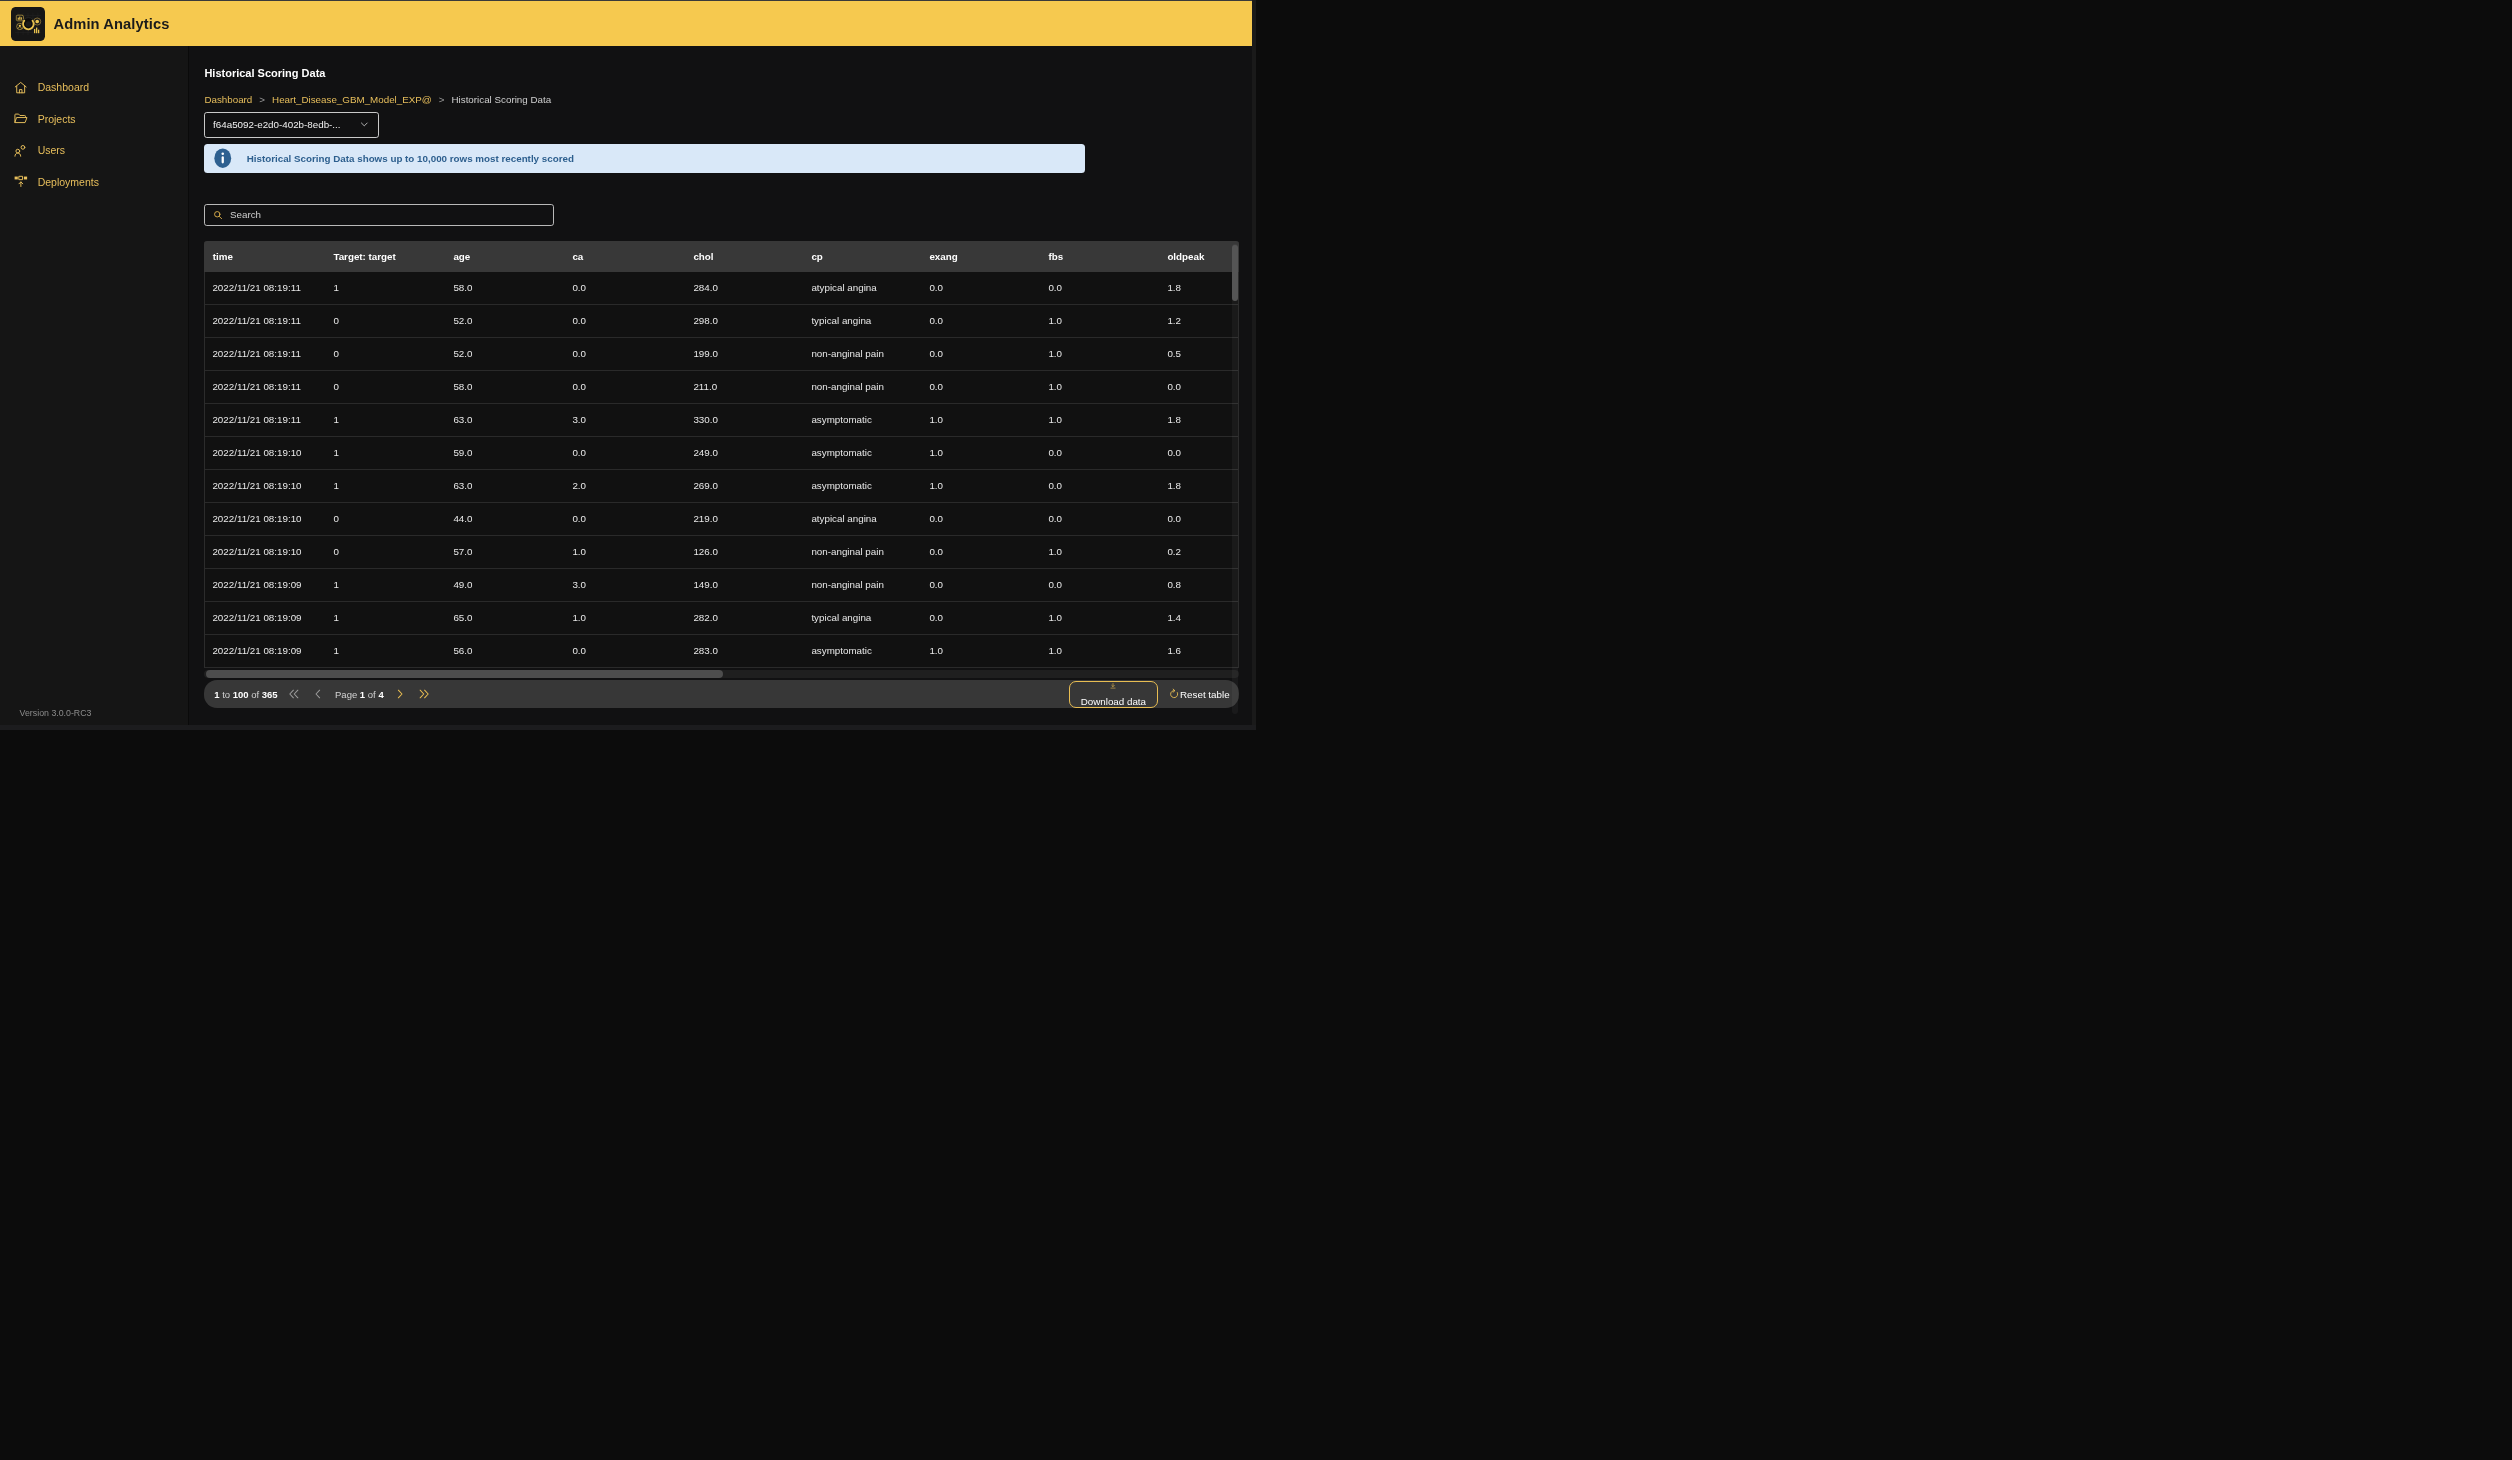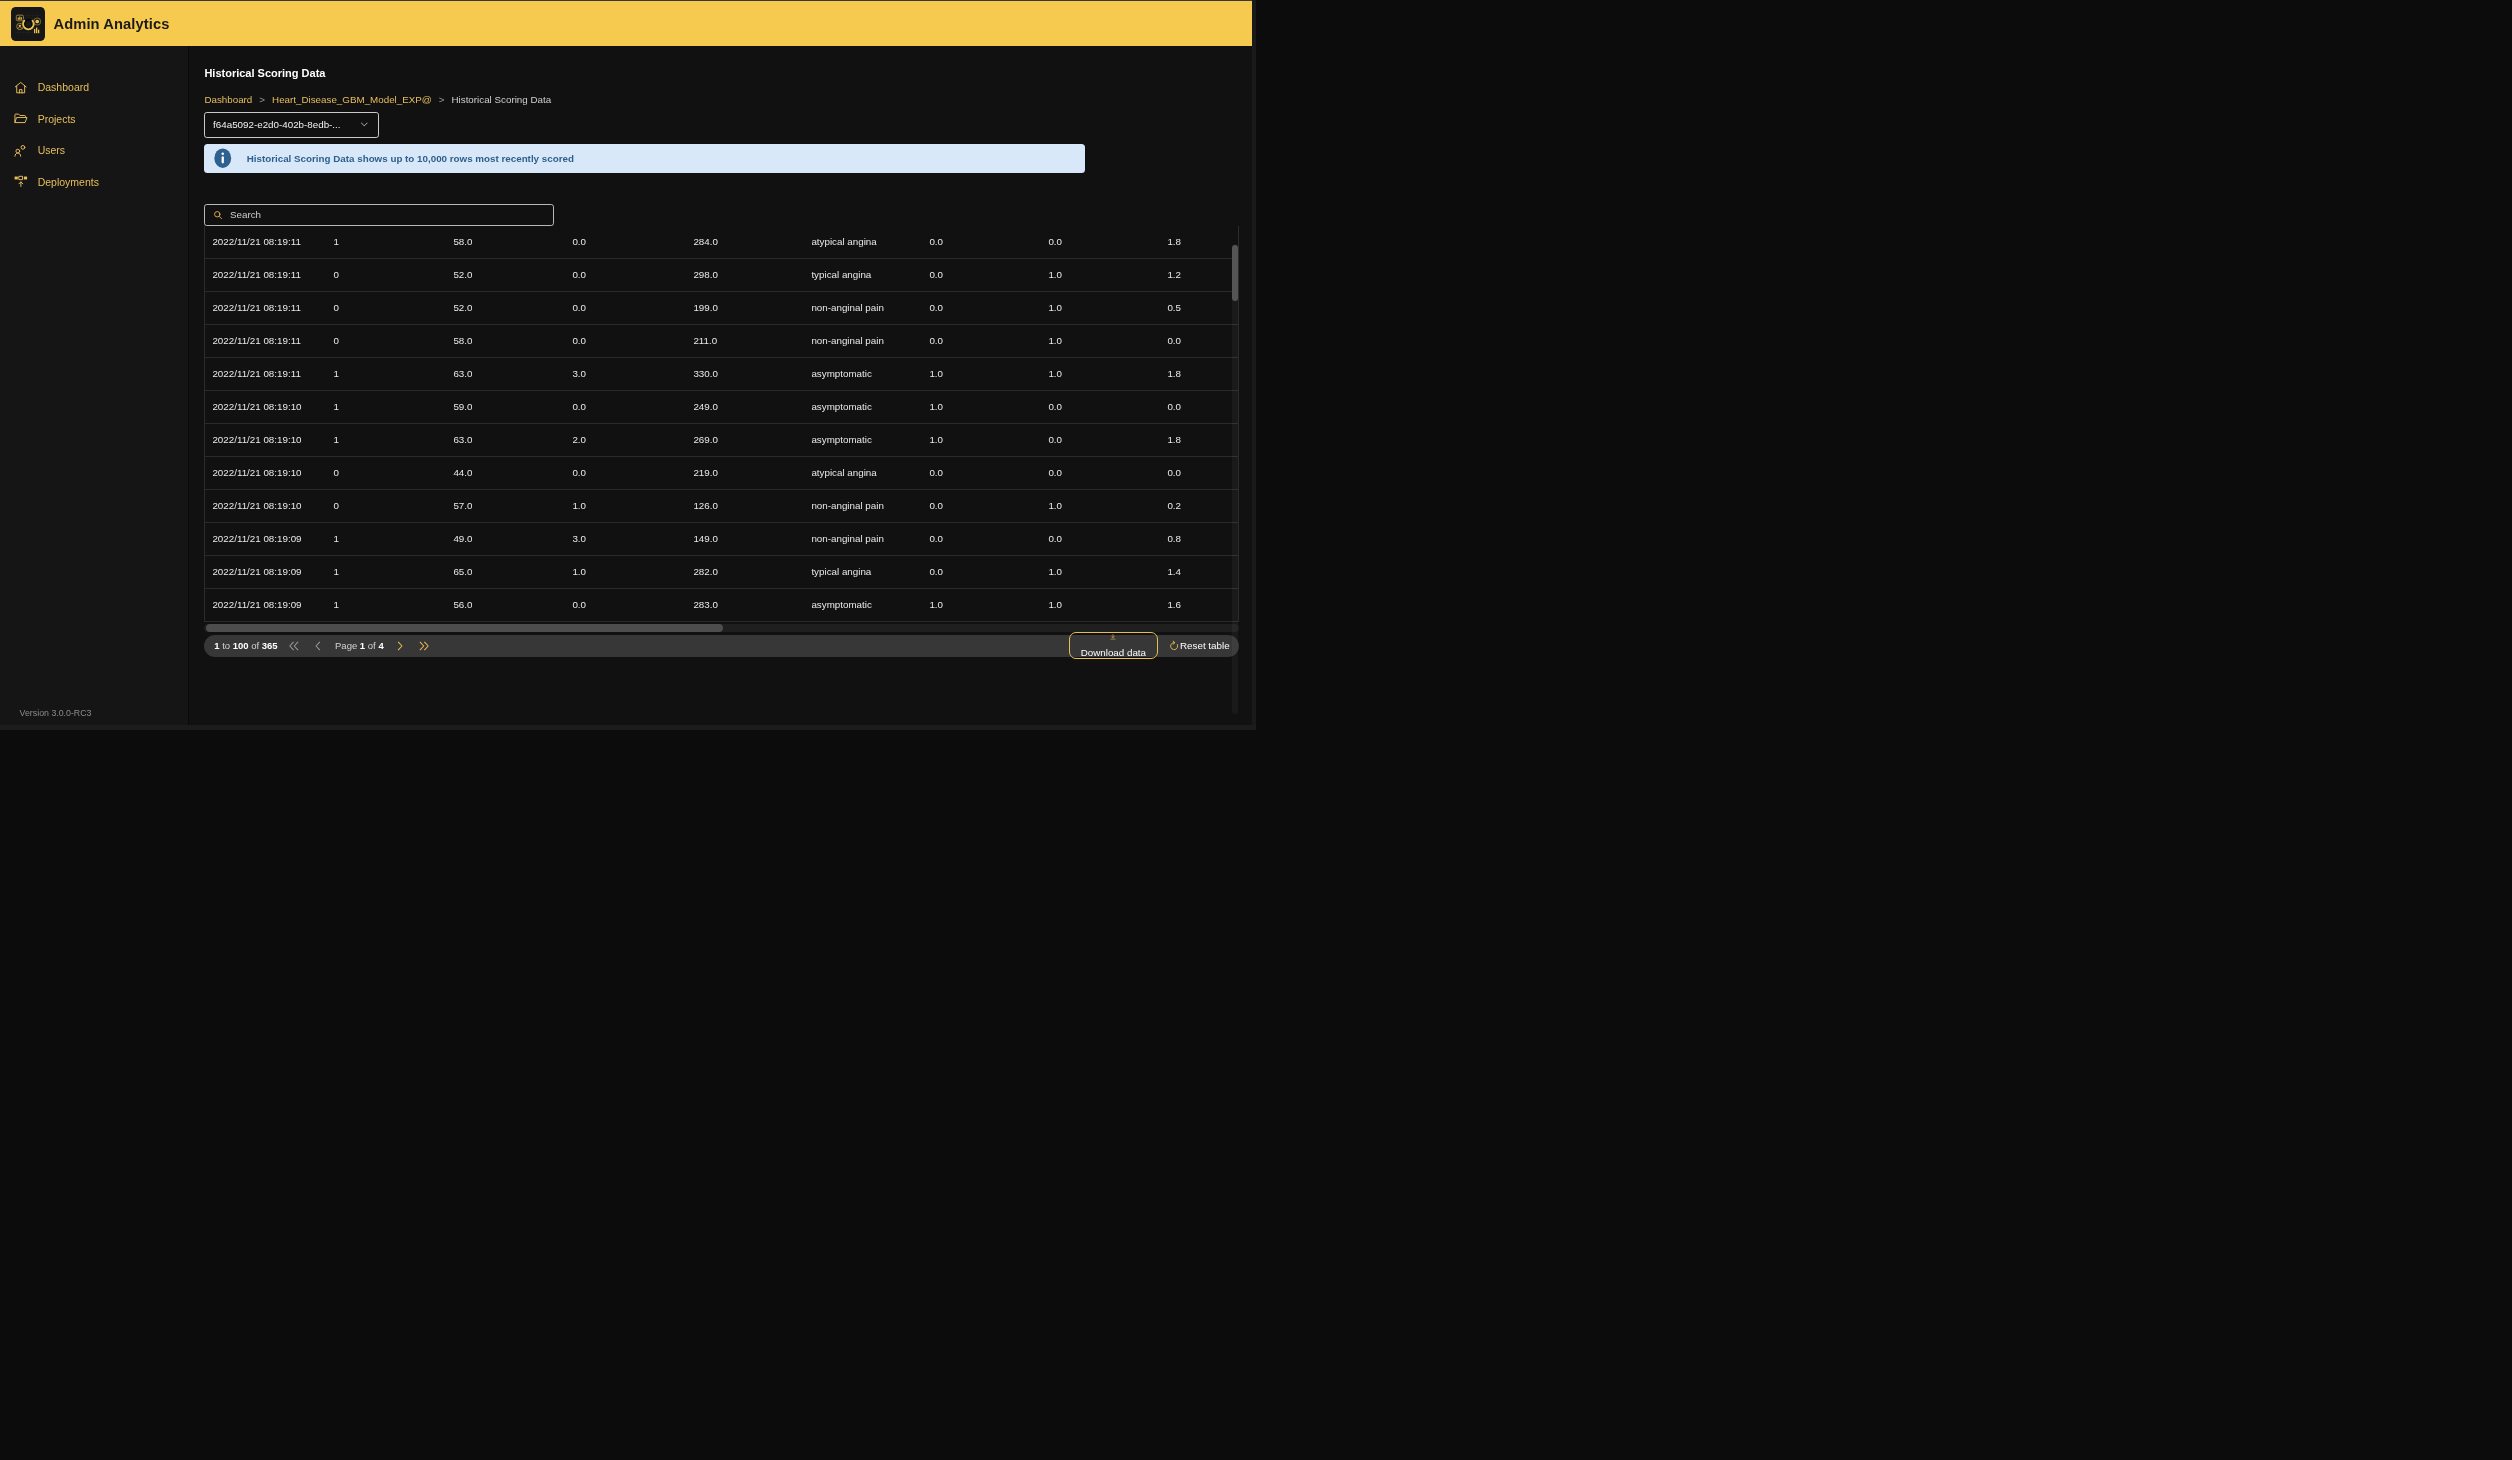--- a/index.html
+++ b/index.html
@@ -65,21 +65,21 @@
     height:33px; align-items:center; border-bottom:1.4px solid #2a2a2a;
     color:#e9e9e9; font-size:9.8px; }
   .grid-row .cell:first-child { padding-left:7px; }
 
   .hscroll { margin-top:2.1px; width:1035px; height:8.4px; background:#1f1f1f;
     border-radius:4.2px; }
   .hscroll-thumb { margin-left:2.1px; width:517px; height:8.4px; background:#4d4d4d;
     border-radius:4.2px; }
 
   
-  .table-footer { margin-top:2.1px; width:1035px; height:22px; background:#373737;
+  .table-footer { margin-top:2.1px; width:1035px; height:28px; background:#373737;
     border-radius:13px; display:flex; align-items:center; padding:0 9.8px;
     font-size:9.5px; color:#d3d3d3;justify-content:space-between; }
   .pg-left { display:flex; align-items:center; gap:9.8px; }
   .pg-left b { color:#ffffff; }
   .pg-btn { display:flex; align-items:center; cursor:pointer; }
   .pg-btn svg { width:14px; height:14px; fill:none; stroke-width:1.8;
     stroke-linecap:round; stroke-linejoin:round; }
   .pg-btn.disabled svg { stroke:#9b9b9b; }
   .pg-btn.active svg { stroke:#e8bd52; }
   .spacer { flex:1; }
@@ -206,20 +206,31 @@
       </div>
 
       <div class="search-box">
         <svg viewBox="0 0 24 24">
           <circle cx="10.5" cy="10.5" r="5.4"></circle>
             <path d="M14.6 14.8 19.2 19.4"></path>
         </svg>
         <input type="text" placeholder="Search" style="">
       </div>
 
+      <div class="grid-header" id="grid-header">
+          <div class="cell">time</div>
+          <div class="cell">Target: target</div>
+          <div class="cell">age</div>
+          <div class="cell">ca</div>
+          <div class="cell">chol</div>
+          <div class="cell">cp</div>
+          <div class="cell">exang</div>
+          <div class="cell">fbs</div>
+          <div class="cell">oldpeak</div>
+        </div>
       <div class="grid-body" id="grid-body">
           <div class="grid-row">
             <div class="cell">2022/11/21 08:19:11</div>
             <div class="cell">1</div>
             <div class="cell">58.0</div>
             <div class="cell">0.0</div>
             <div class="cell">284.0</div>
             <div class="cell">atypical angina</div>
             <div class="cell">0.0</div>
             <div class="cell">0.0</div>

